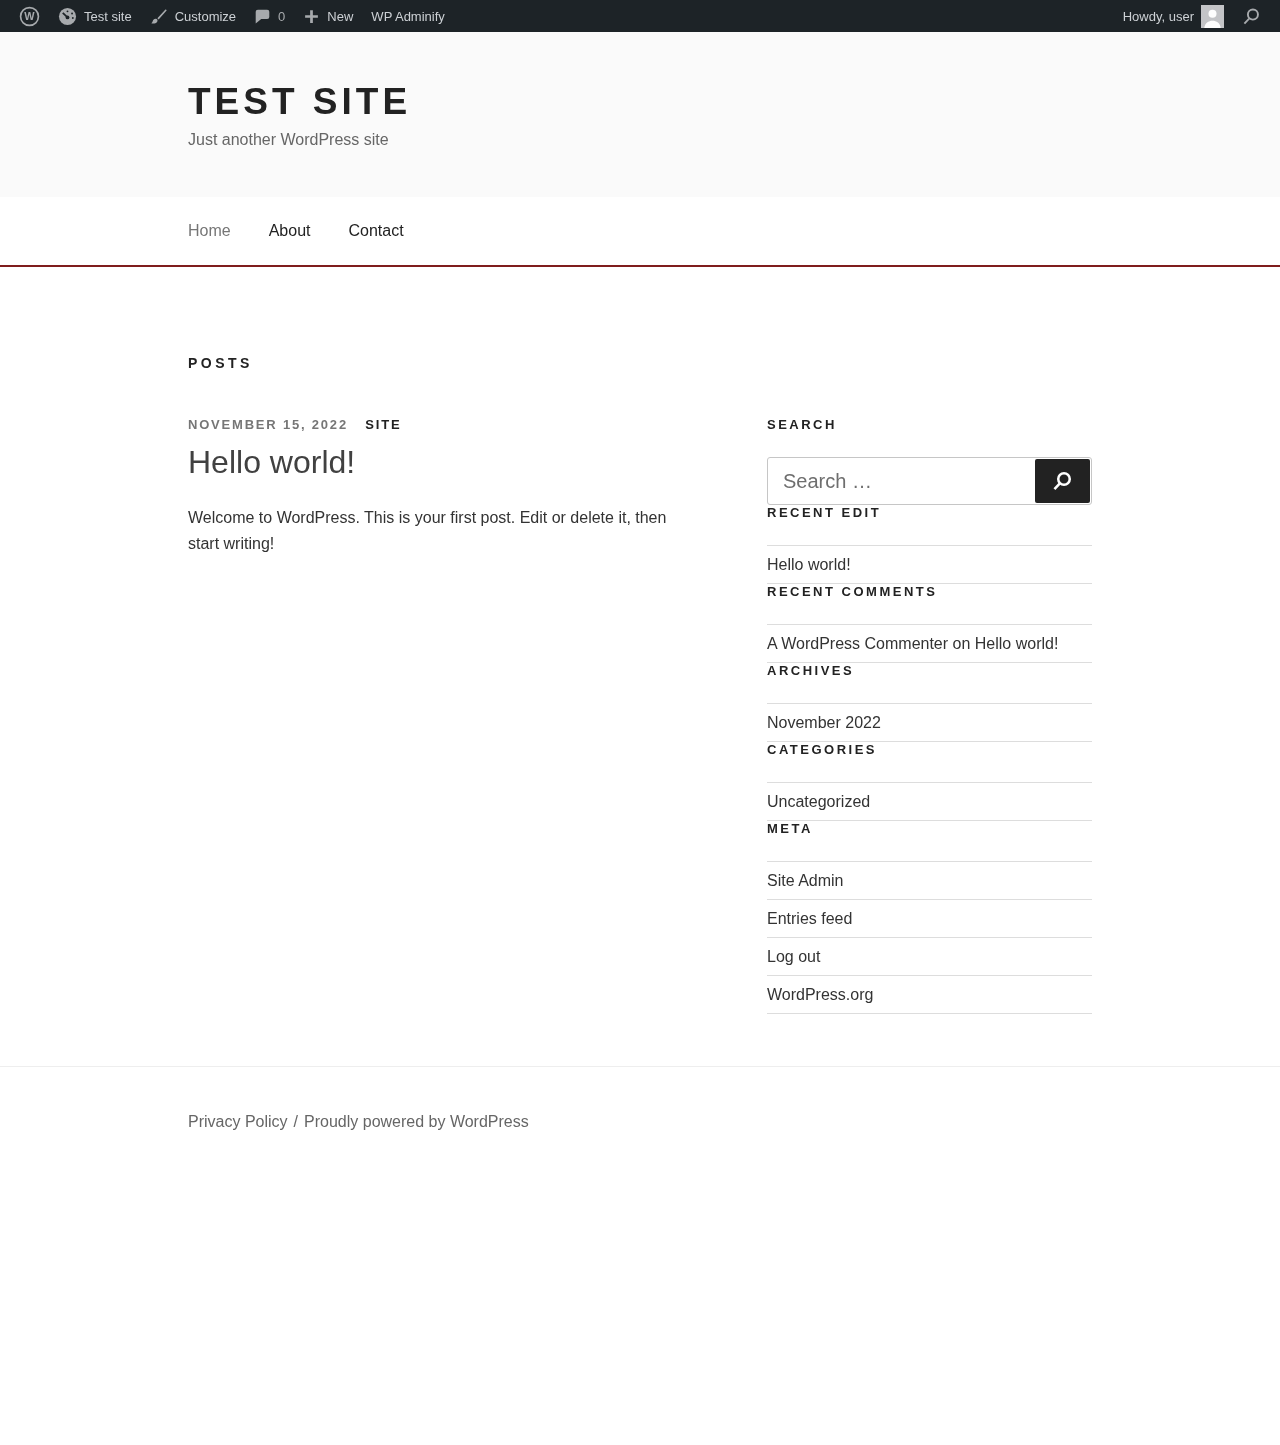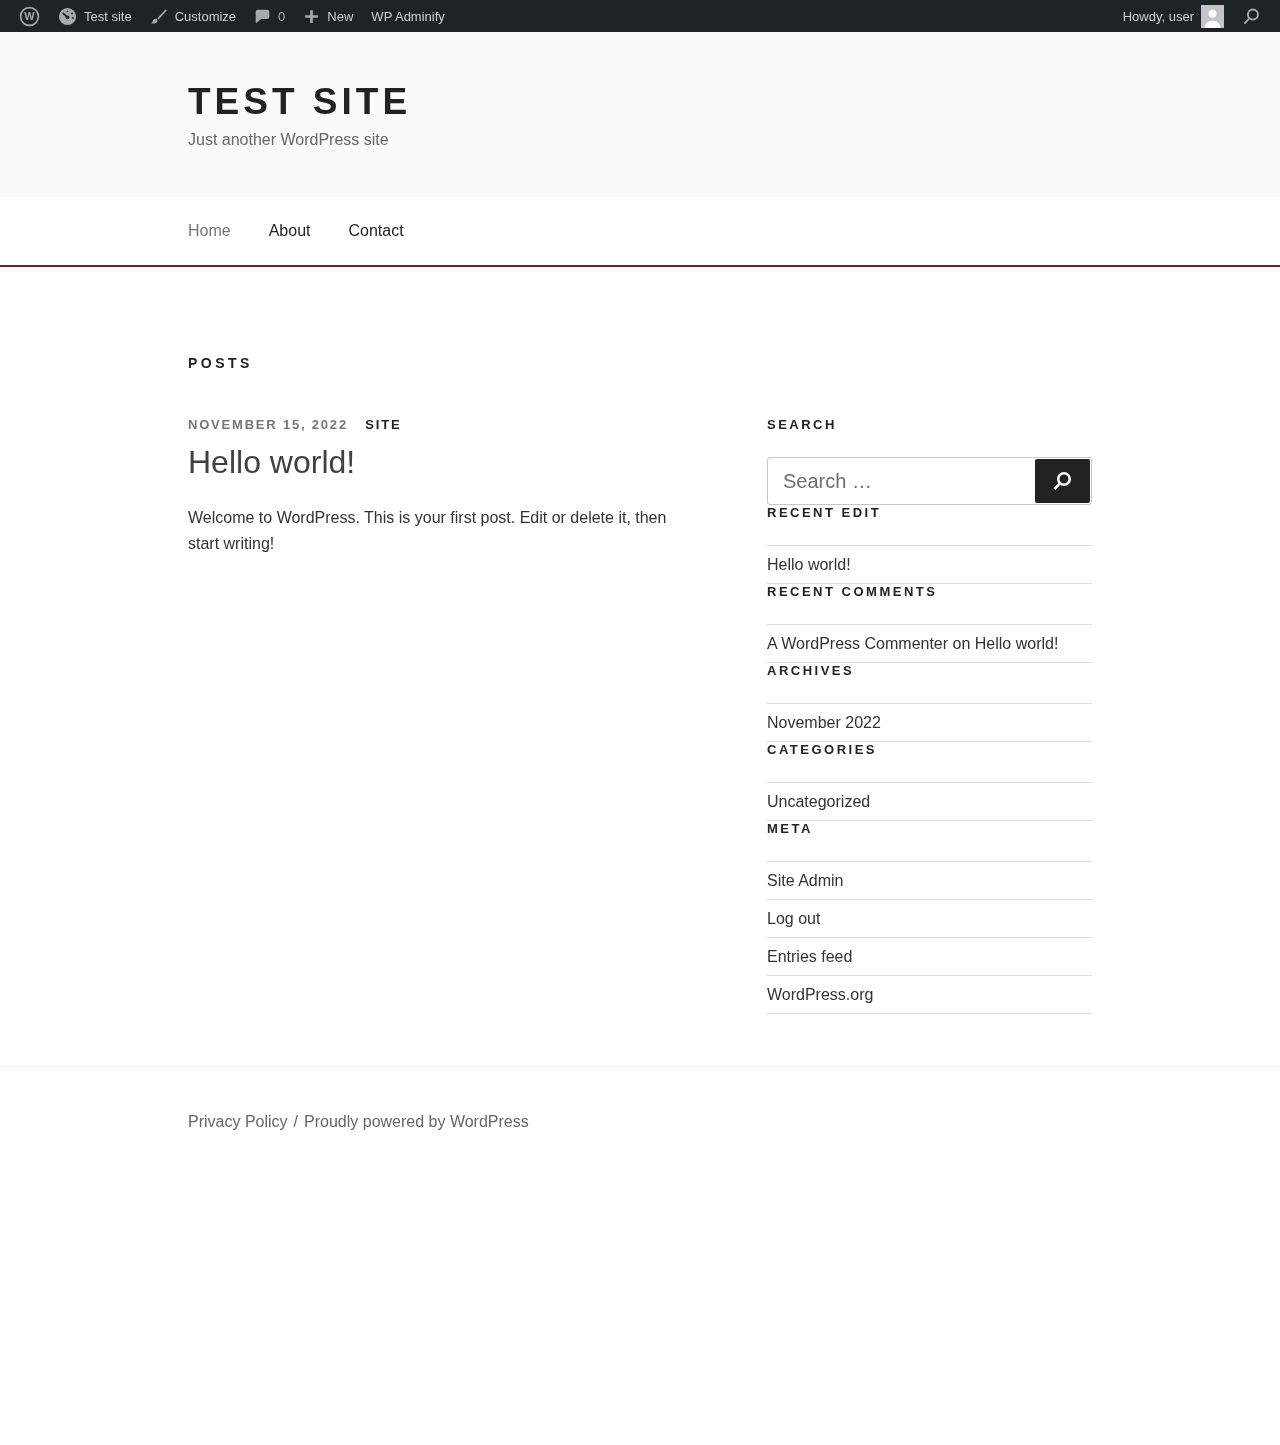--- a/index.html
+++ b/index.html
@@ -230,24 +230,24 @@
           </ul>
         </section>
 
         <section class="widget">
           <h4 class="widget-title">META</h4>
           <ul>
             <li>
               <a>Site Admin</a>
             </li>
             <li>
+              <a>Entries feed</a>
+            </li>
+            <li>
               <a>Log out</a>
-            </li>
-            <li>
-              <a>Entries feed</a>
             </li>
             <li>
               <a>WordPress.org</a>
             </li>
           </ul>
         </section>
 
       </aside>
     </div>
   </div>

